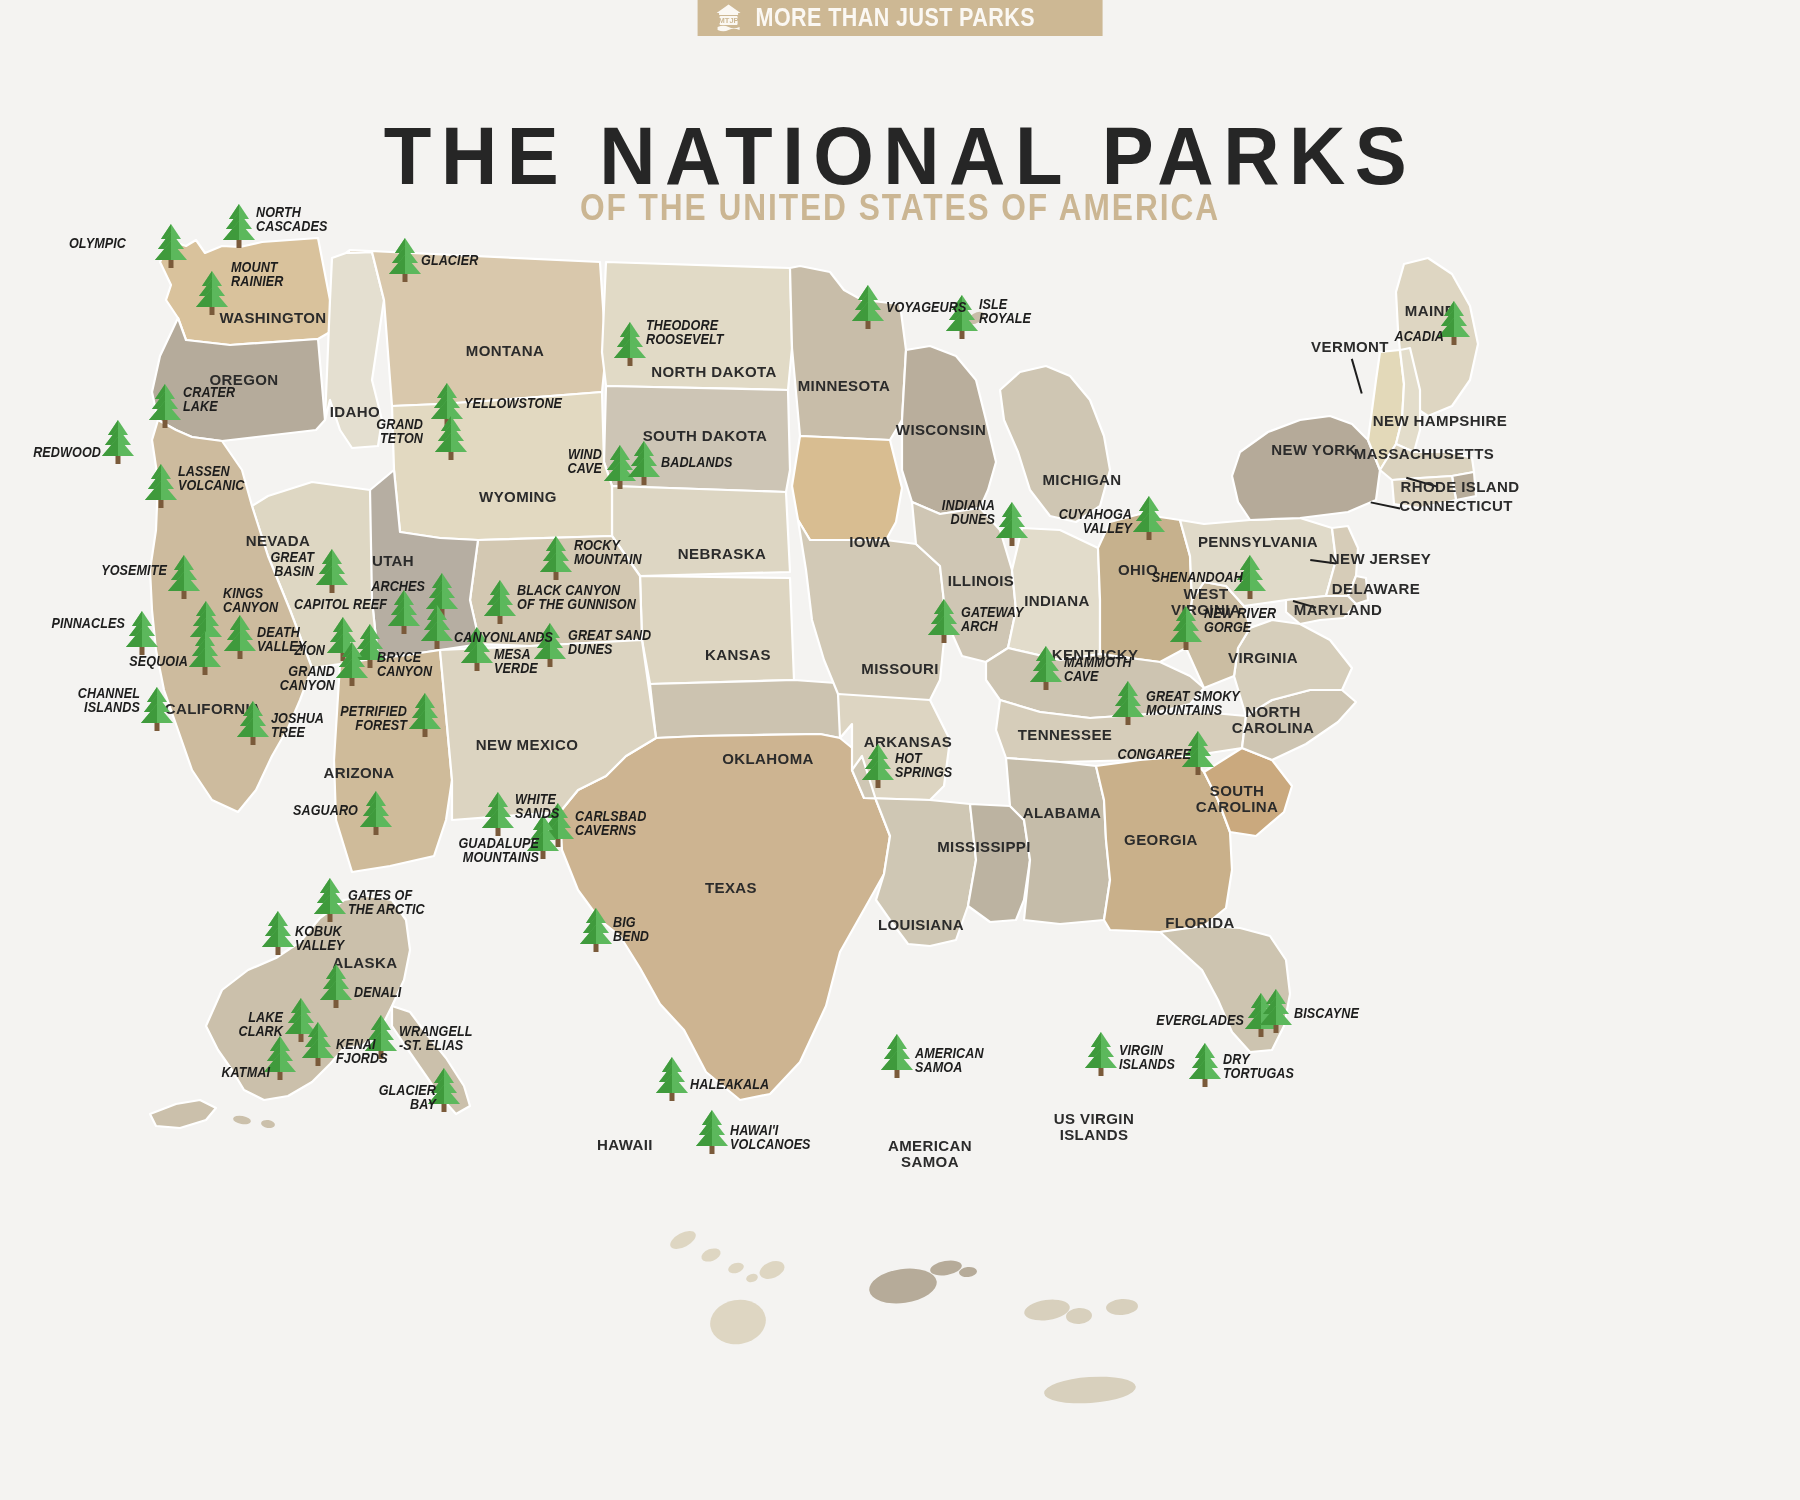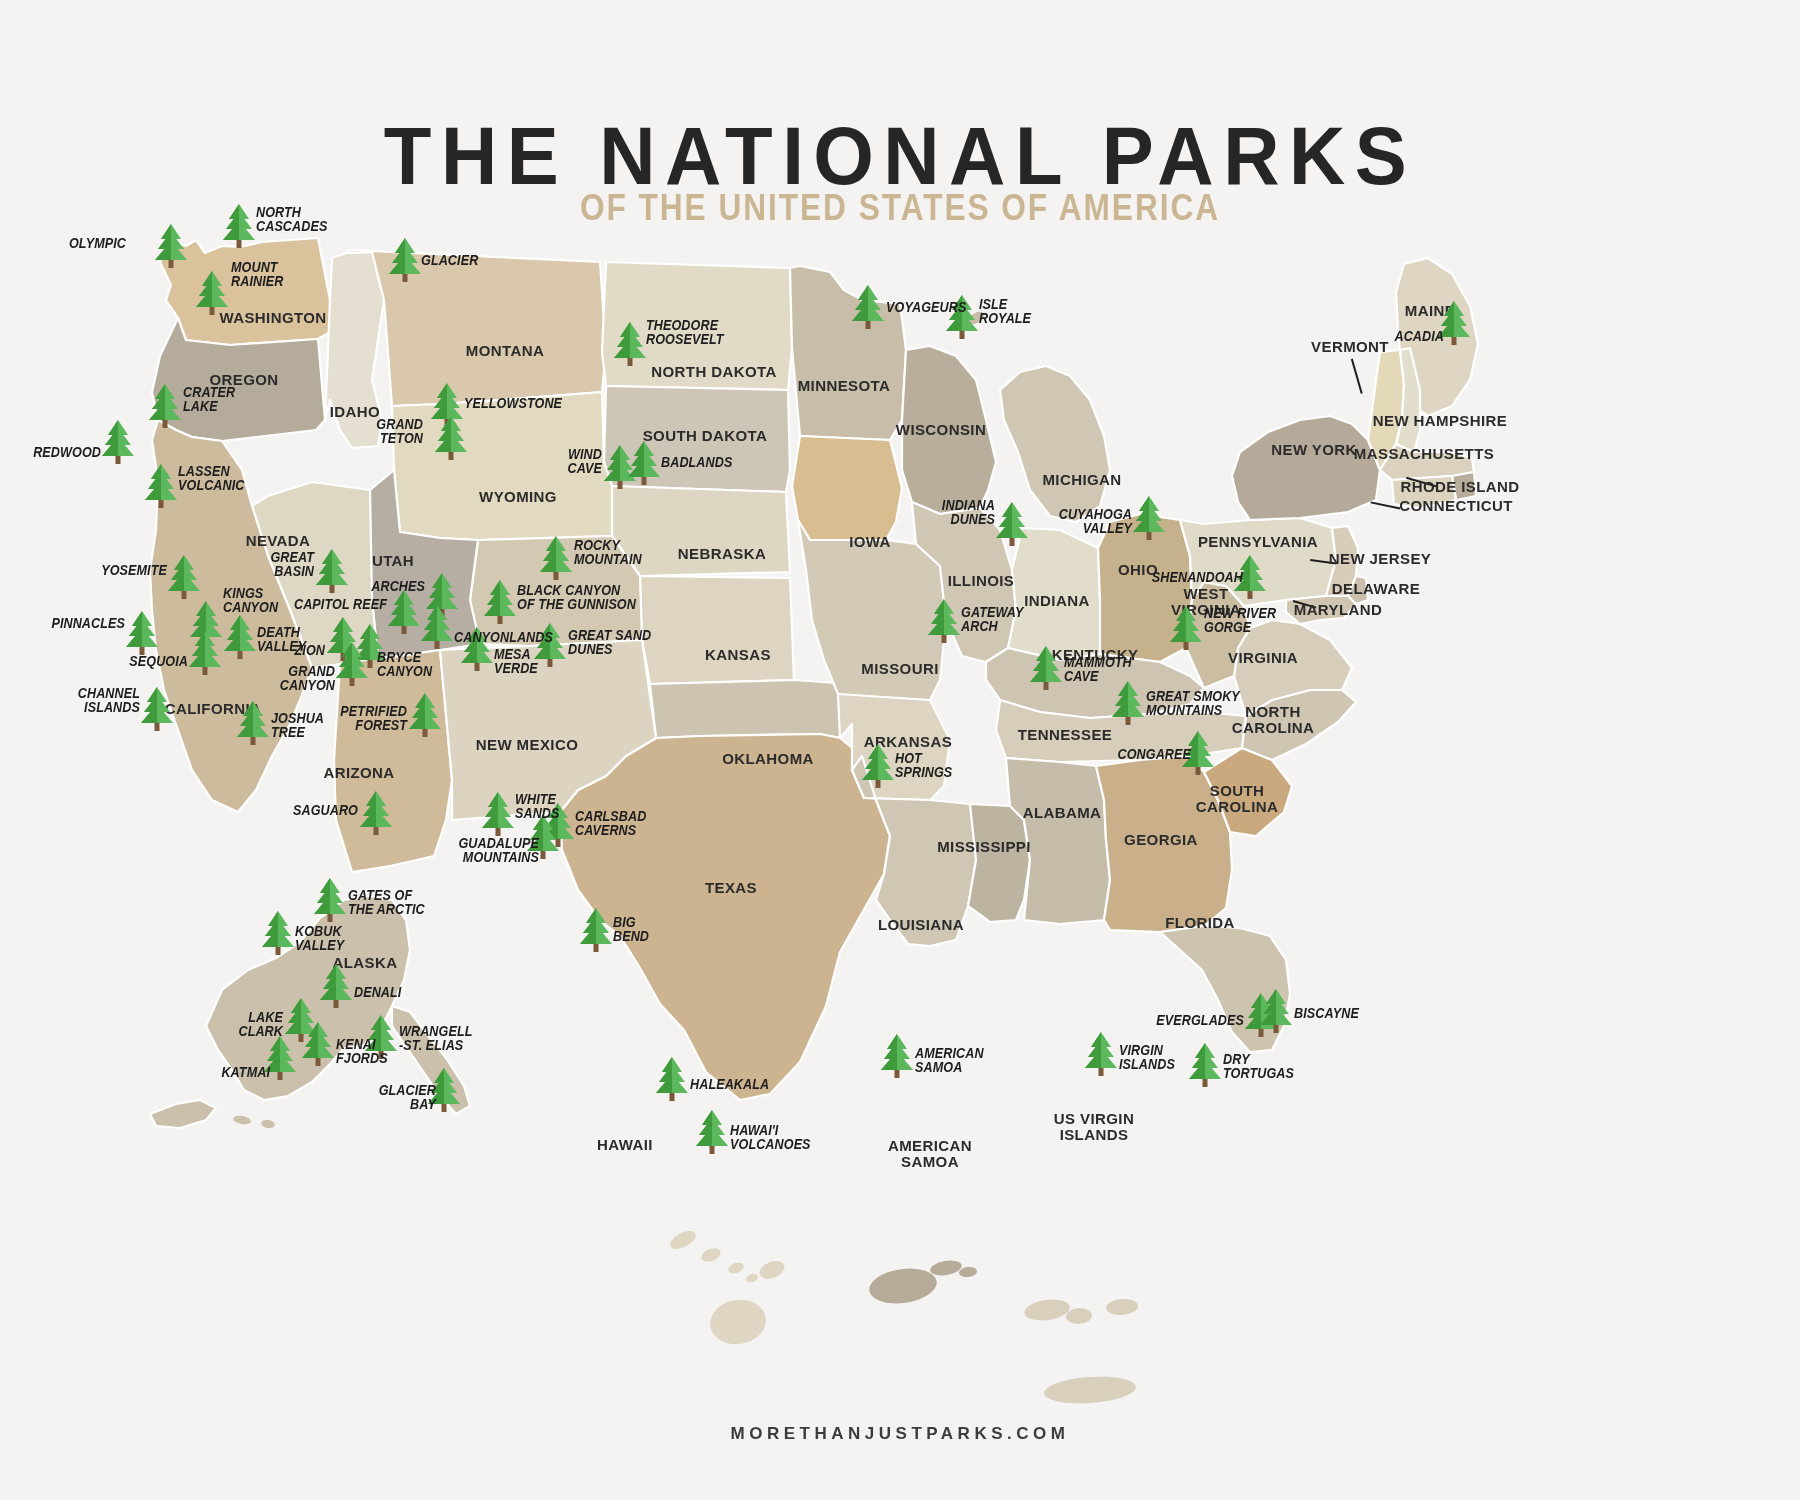--- a/index.html
+++ b/index.html
@@ -917,18 +917,28 @@
         <div class="lbl park-lbl l" style="left: 690px; transform-origin: left center; top: 1077px; width: 230px;">HALEAKALA</div>
         <div class="lbl park-lbl l" style="left: 730px; transform-origin: left center; top: 1123px; width: 230px;">HAWAI'I
 VOLCANOES</div>
         <div class="lbl park-lbl l" style="left: 915px; transform-origin: left center; top: 1046px; width: 230px;">AMERICAN
 SAMOA</div>
         <div class="lbl park-lbl l" style="left: 1119px; transform-origin: left center; top: 1043px; width: 230px;">VIRGIN
 ISLANDS</div>
       </div>
   </div>
 
+  <div class="banner">
+    <span class="banner-logo">
+      <svg viewBox="0 0 60 60" width="30" height="30">
+        <path d="M30 5 L54 22 L49 22 L49 26 L11 26 L11 22 L6 22 Z" fill="#fbf8f3"></path>
+        <rect x="12" y="28" width="36" height="18" rx="2" fill="#fbf8f3"></rect>
+        <text x="30" y="42" font-family="Liberation Sans, sans-serif" font-size="15" font-weight="bold" fill="#cdb894" text-anchor="middle">MTJP</text>
+        <path d="M8 50 Q20 45 30 50 Q40 55 52 50 L52 56 Q40 51 30 56 Q20 61 8 56 Z" fill="#fbf8f3"></path>
+      </svg>
+    </span>
+    <span class="banner-title">MORE THAN JUST PARKS</span>
+  </div>
 
   <div class="title">THE NATIONAL PARKS</div>
   <div class="subtitle">OF THE UNITED STATES OF AMERICA</div>
-  <div class="footer">MORETHANJUSTPARKS.COM</div>
 
 </div>
 
 </body></html>

